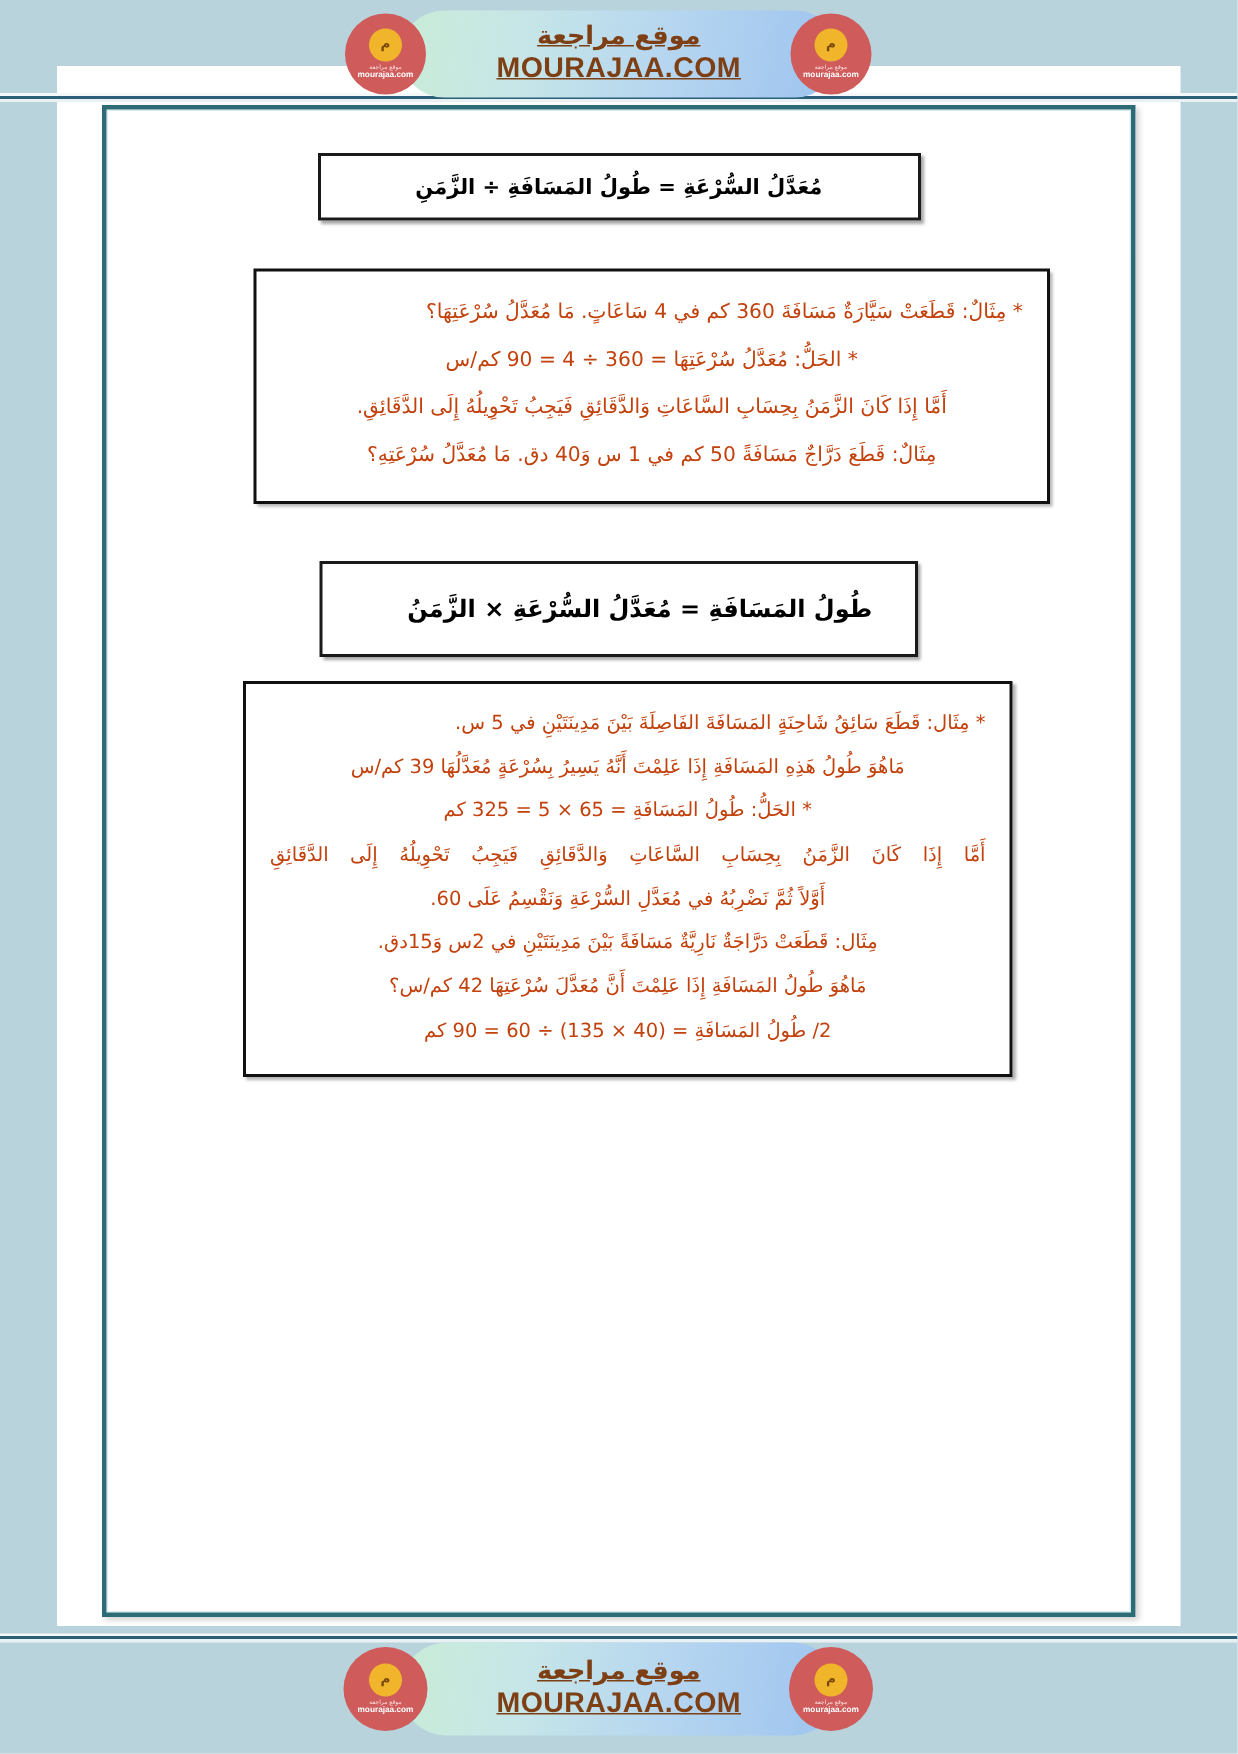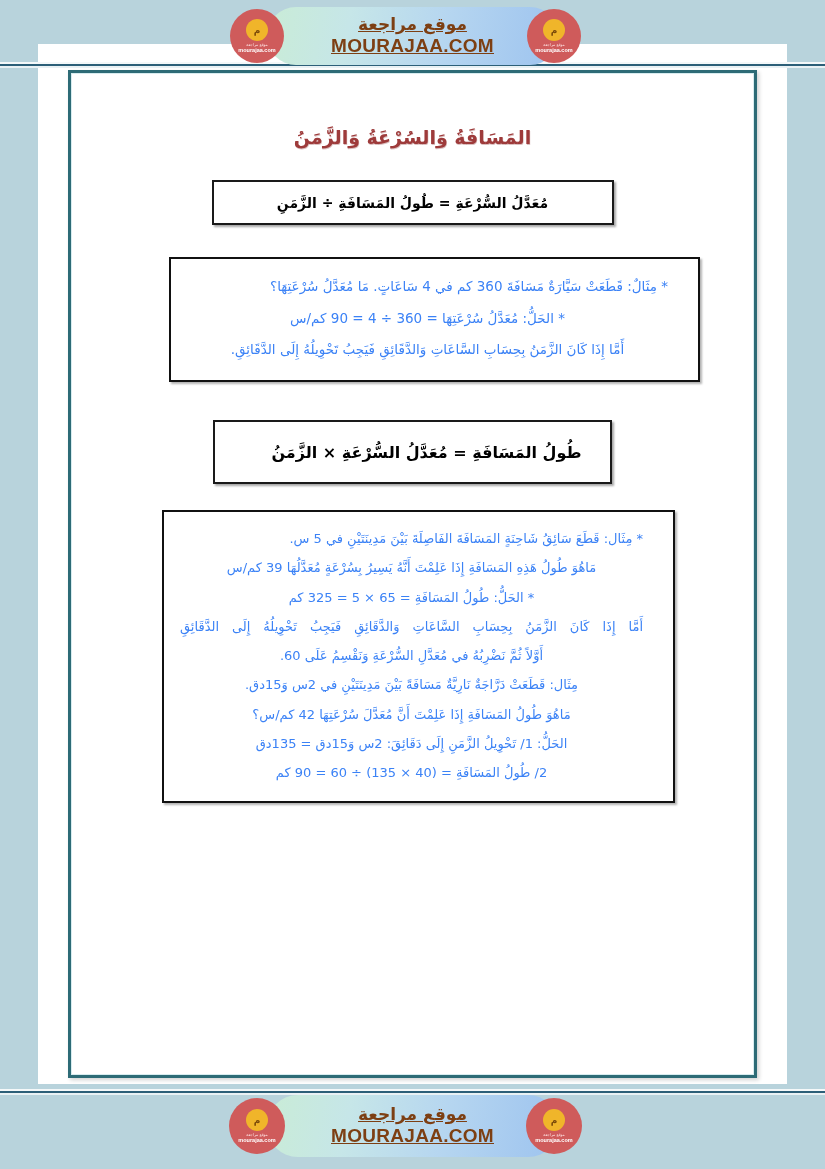--- a/index.html
+++ b/index.html
@@ -212,32 +212,32 @@
     margin-top: 38px;
     font-size: 16px;
     padding-left: 28px;
   }
 
   
   .content-box {
     background: #ffffff;
     border: 2px solid #111111;
     box-shadow: 2px 2px 2px rgba(0,0,0,0.30);
-    padding: 12px 30px 14px 16px;
-    font-family: "DejaVu Sans", sans-serif;
-    color: #3b82f6;
+    padding: 12px 16px 14px 16px;
+    font-family: "DejaVu Sans", sans-serif;
+    color: #c2410c;
   }
   .content-box.first {
     width: 531px;
     margin: 32px auto 0 auto;
     margin-right: 57px;
   }
   .content-box.second {
     width: 513px;
-    margin: 26px auto 0 auto;
+    margin: 16px auto 0 auto;
     margin-right: 82px;
   }
 
   .line {
     font-size: 13.5px;
     line-height: 2.35;
     white-space: nowrap;
   }
   .line.center { text-align: center; }
   .line.right  { text-align: right; }
@@ -251,45 +251,44 @@
 <div class="page-backdrop"></div>
 
 <div class="sheet">
   <div class="watermark-blob"></div>
 </div>
 
 <div class="inner-frame"></div>
 
 <div class="doc">
 
-  <div class="doc-title">المَسَافَةُ وَالسُرْعَةُ وَالزَّمَنُ</div>
 
   <div class="formula-box one">
     <span>مُعَدَّلُ السُّرْعَةِ = طُولُ المَسَافَةِ ÷ الزَّمَنِ</span>
   </div>
 
   <div class="content-box first">
     <div class="line right">* مِثَالٌ: قَطَعَتْ سَيَّارَةٌ مَسَافَةَ 360 كم في 4 سَاعَاتٍ. مَا مُعَدَّلُ سُرْعَتِهَا؟</div>
     <div class="line center">* الحَلُّ: مُعَدَّلُ سُرْعَتِهَا = 360 ÷ 4 = 90 كم/س</div>
     <div class="line center">أَمَّا إِذَا كَانَ الزَّمَنُ بِحِسَابِ السَّاعَاتِ وَالدَّقَائِقِ فَيَجِبُ تَحْوِيلُهُ إِلَى الدَّقَائِقِ.</div>
+    <div class="line center">مِثَالٌ: قَطَعَ دَرَّاجٌ مَسَافَةً 50 كم في 1 س وَ40 دق. مَا مُعَدَّلُ سُرْعَتِهِ؟</div>
   </div>
 
   <div class="formula-box two">
     <span>طُولُ المَسَافَةِ = مُعَدَّلُ السُّرْعَةِ × الزَّمَنُ</span>
   </div>
 
   <div class="content-box second">
     <div class="line right">* مِثَال: قَطَعَ سَائِقُ شَاحِنَةٍ المَسَافَةَ الفَاصِلَةَ بَيْنَ مَدِينَتَيْنِ في 5 س.</div>
     <div class="line center">مَاهُوَ طُولُ هَذِهِ المَسَافَةِ إِذَا عَلِمْتَ أَنَّهُ يَسِيرُ بِسُرْعَةٍ مُعَدَّلُهَا 39 كم/س</div>
     <div class="line center">* الحَلُّ: طُولُ المَسَافَةِ = 65 × 5 = 325 كم</div>
     <div class="line justify">أَمَّا إِذَا كَانَ الزَّمَنُ بِحِسَابِ السَّاعَاتِ وَالدَّقَائِقِ فَيَجِبُ تَحْوِيلُهُ إِلَى الدَّقَائِقِ</div>
     <div class="line center">أَوَّلاً ثُمَّ نَضْرِبُهُ في مُعَدَّلِ السُّرْعَةِ وَنَقْسِمُ عَلَى 60.</div>
     <div class="line center">مِثَال: قَطَعَتْ دَرَّاجَةٌ نَارِيَّةٌ مَسَافَةً بَيْنَ مَدِينَتَيْنِ في 2س وَ15دق.</div>
     <div class="line center">مَاهُوَ طُولُ المَسَافَةِ إِذَا عَلِمْتَ أَنَّ مُعَدَّلَ سُرْعَتِهَا 42 كم/س؟</div>
-    <div class="line center">الحَلُّ: 1/ تَحْوِيلُ الزَّمَنِ إِلَى دَقَائِقَ: 2س وَ15دق = 135دق</div>
     <div class="line center">2/ طُولُ المَسَافَةِ = (40 × 135) ÷ 60 = 90 كم</div>
   </div>
 
 </div>
 
 <div class="brand-bar top">
   <div class="brand-strip"></div>
 
   <div class="brand-logo left">
     <div class="logo-disc">م</div>

